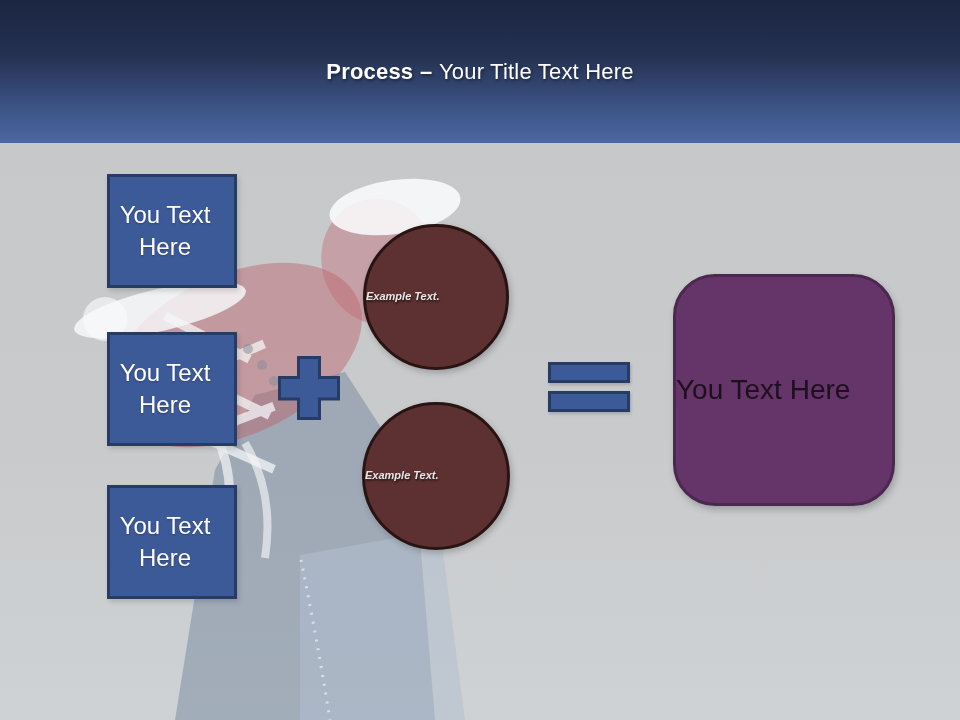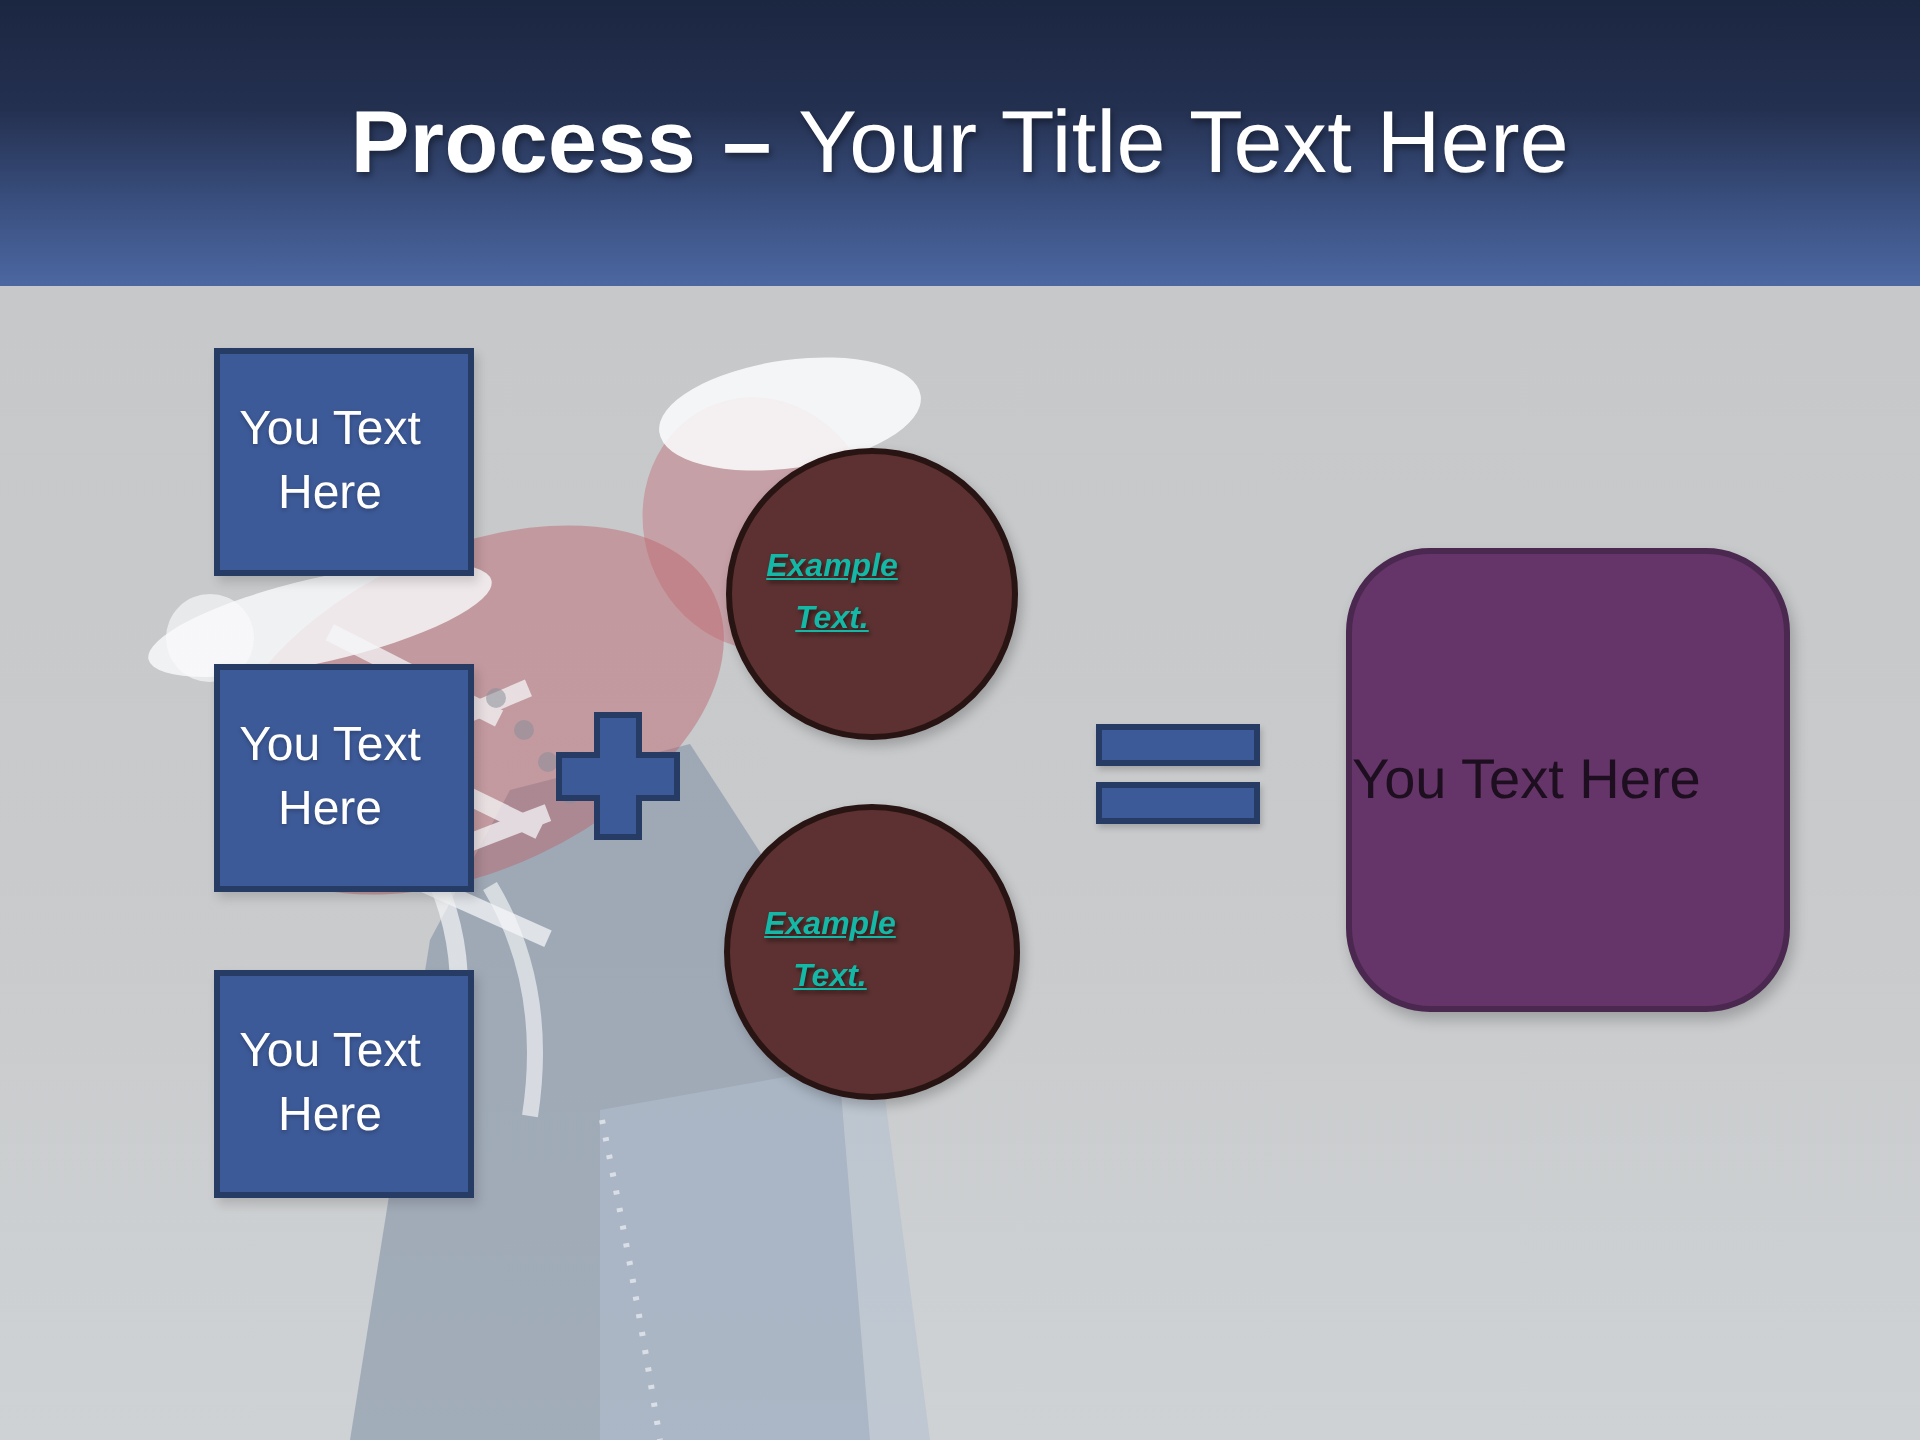--- a/index.html
+++ b/index.html
@@ -17,21 +17,21 @@
     position: absolute;
     top: 0; left: 0;
     width: 960px; height: 143px;
     background: linear-gradient(180deg, #1b2641 0%, #243050 38%, #3a5080 72%, #4c68a2 100%);
     display: flex;
     align-items: center;
     justify-content: center;
   }
   .title {
     color: #ffffff;
-    font-size: 44px;
+    font-size: 22px;
     letter-spacing: 0.2px;
     text-shadow: 1px 2px 3px rgba(0,0,0,0.40);
     white-space: nowrap;
   }
   .title .bold { font-weight: 700; }
   .title .dash { font-weight: 700; margin: 0 0.30em; }
 
   
   .bg-photo {
     position: absolute;
@@ -70,28 +70,27 @@
     box-sizing: border-box;
     box-shadow: 1px 2px 3px rgba(0,0,0,0.18);
   }
   .eq-top { top: 362px; }
   .eq-bottom { top: 391px; }
 
   .example-circle {
     border-radius: 50%;
     background: #5d3131;
     border: 3px solid #291414;
-    color: #14b8a6;
-    font-size: 16px;
+    color: #e5e5e5;
+    font-size: 11px;
     font-weight: 700;
     font-style: italic;
     line-height: 1.6;
     text-shadow: 1px 1.5px 2px rgba(0,0,0,0.55);
     box-shadow: 2px 3px 6px rgba(0,0,0,0.22);
-    text-decoration: underline;
   }
   .example-circle .lbl { max-width: 100px; }
   .circle-1 { left: 363px; top: 224px; width: 146px; height: 146px; }
   .circle-2 { left: 362px; top: 402px; width: 148px; height: 148px; }
 
   .result-box {
     left: 673px; top: 274px;
     width: 222px; height: 232px;
     border-radius: 42px;
     background: #653468;

